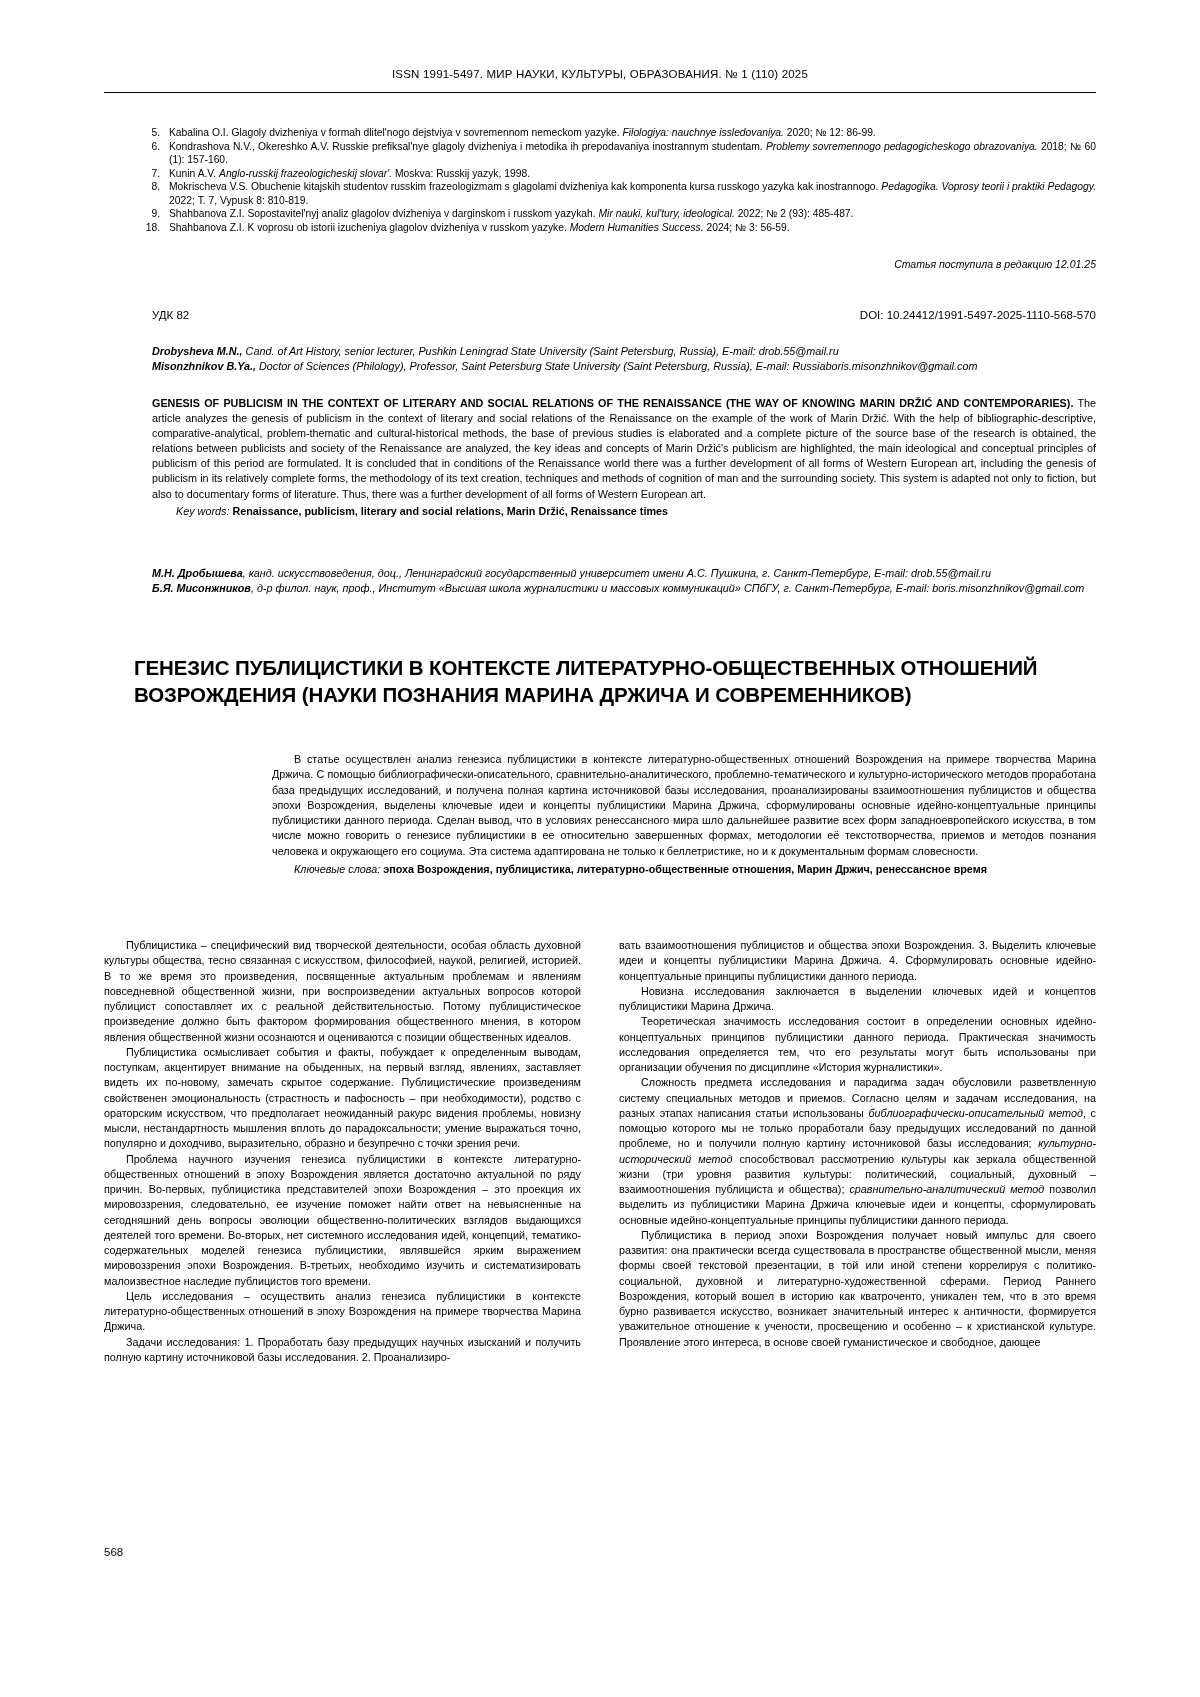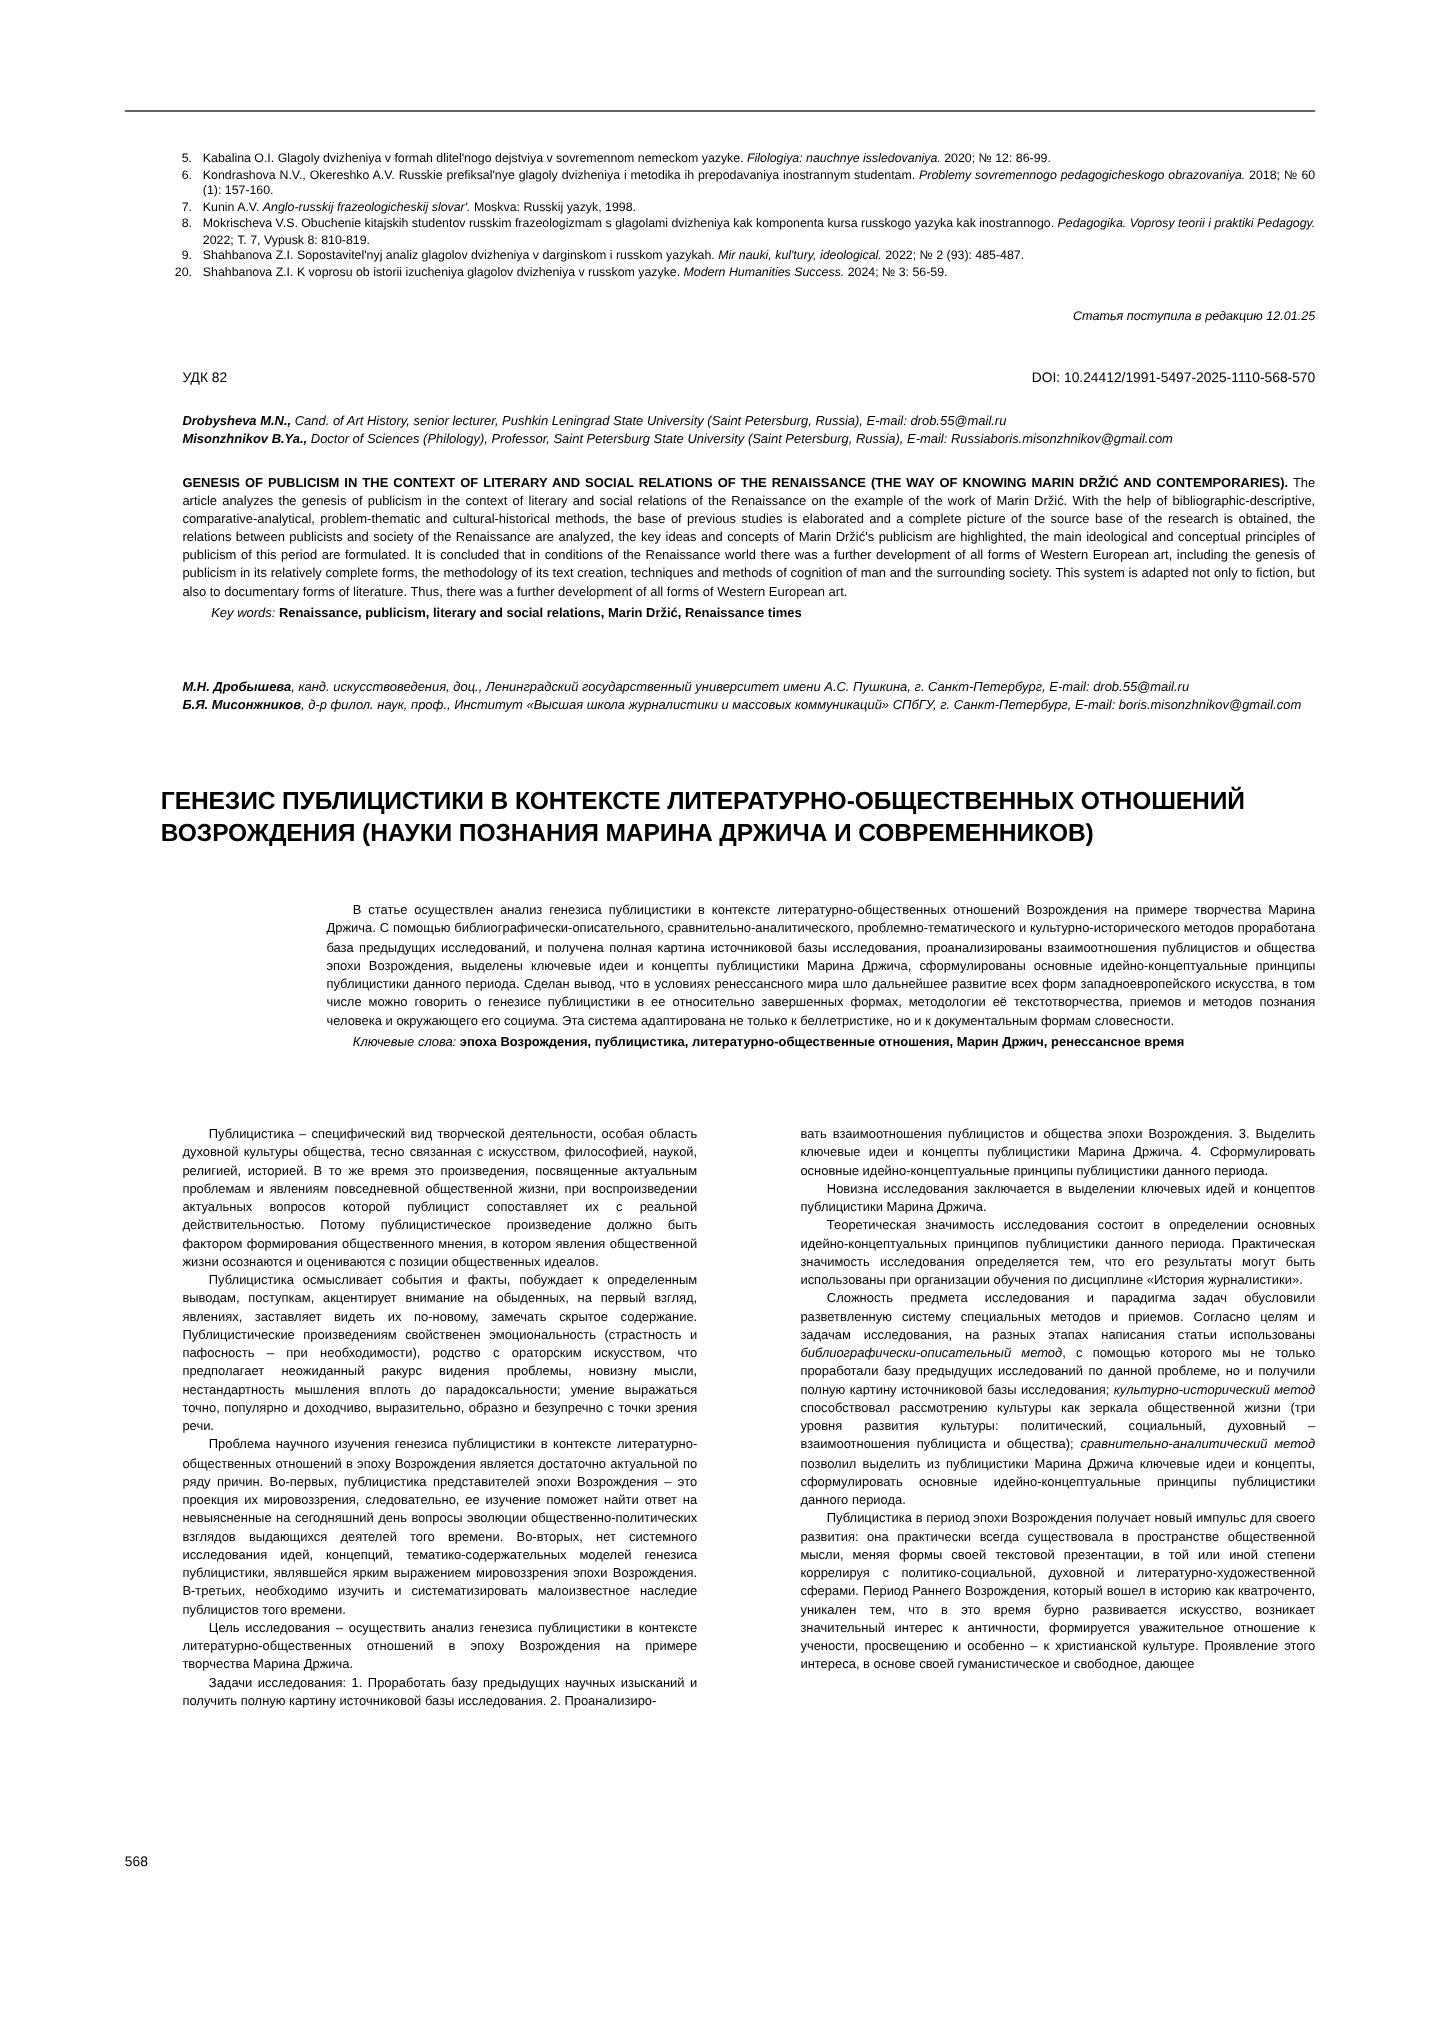--- a/index.html
+++ b/index.html
@@ -156,41 +156,41 @@
     left: 104px;
     width: 992px;
     display: flex;
     gap: 38px;
   }
   .col {
     width: 477px;
     font-size: 10.8px;
     line-height: 15.25px;
     text-align: justify;
-    margin-left: 48px;
   }
   .col p {
     margin: 0;
     text-indent: 22px;
   }
   .col p.noind { text-indent: 0; }
   .col .it { font-style: italic; }
 
   .page-num {
     position: absolute;
     left: 104px;
     top: 1546px;
     font-size: 11.5px;
   }
 </style>
 </head>
 <body>
 
 <div class="page">
 
+  <div class="header">ISSN 1991-5497. МИР НАУКИ, КУЛЬТУРЫ, ОБРАЗОВАНИЯ.  № 1 (110) 2025</div>
   <div class="header-rule"></div>
 
   <div class="refs">
     <div class="ref">
       <div class="ref-num">5.</div>
       <div class="ref-text">Kabalina O.I. Glagoly dvizheniya v formah dlitel'nogo dejstviya v sovremennom nemeckom yazyke. <i>Filologiya: nauchnye issledovaniya.</i> 2020; № 12: 86-99.</div>
     </div>
     <div class="ref">
       <div class="ref-num">6.</div>
       <div class="ref-text">Kondrashova N.V., Okereshko A.V. Russkie prefiksal'nye glagoly dvizheniya i metodika ih prepodavaniya inostrannym studentam. <i>Problemy sovremennogo pedagogicheskogo obrazovaniya.</i> 2018; № 60 (1): 157-160.</div>
@@ -201,21 +201,21 @@
     </div>
     <div class="ref">
       <div class="ref-num">8.</div>
       <div class="ref-text">Mokrischeva V.S. Obuchenie kitajskih studentov russkim frazeologizmam s glagolami dvizheniya kak komponenta kursa russkogo yazyka kak inostrannogo. <i>Pedagogika. Voprosy teorii i praktiki Pedagogy.</i> 2022; Т. 7, Vypusk 8: 810-819.</div>
     </div>
     <div class="ref">
       <div class="ref-num">9.</div>
       <div class="ref-text">Shahbanova Z.I. Sopostavitel'nyj analiz glagolov dvizheniya v darginskom i russkom yazykah. <i>Mir nauki, kul'tury, ideological.</i> 2022; № 2 (93): 485-487.</div>
     </div>
     <div class="ref">
-      <div class="ref-num">20.</div>
+      <div class="ref-num">18.</div>
       <div class="ref-text">Shahbanova Z.I. K voprosu ob istorii izucheniya glagolov dvizheniya v russkom yazyke. <i>Modern Humanities Success.</i> 2024; № 3: 56-59.</div>
     </div>
   </div>
 
   <div class="received">Статья поступила в редакцию 12.01.25</div>
 
   <div class="udk-row">
     <div>УДК 82</div>
     <div>DOI: 10.24412/1991-5497-2025-1110-568-570</div>
   </div>

